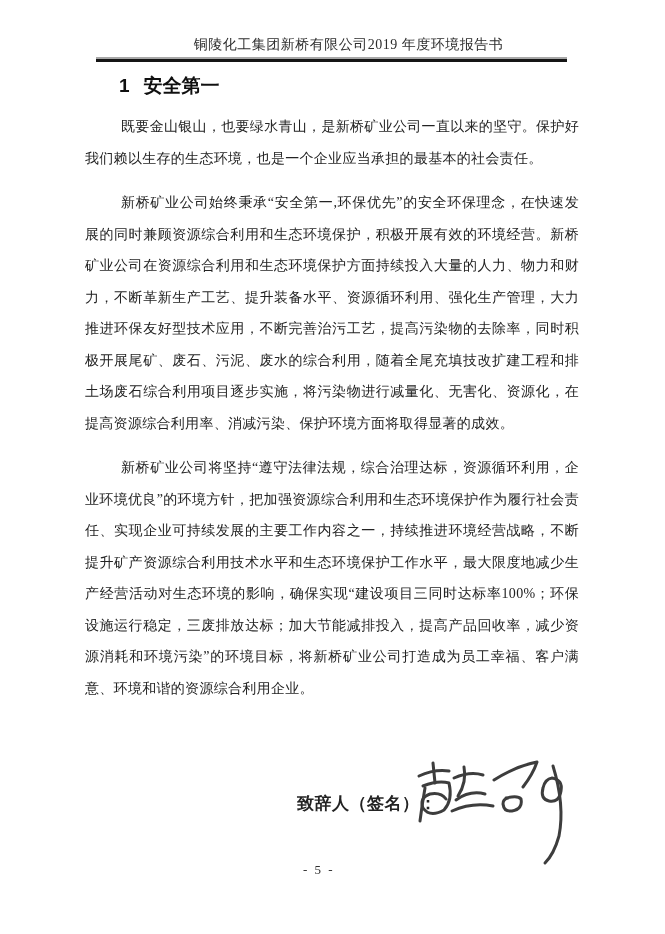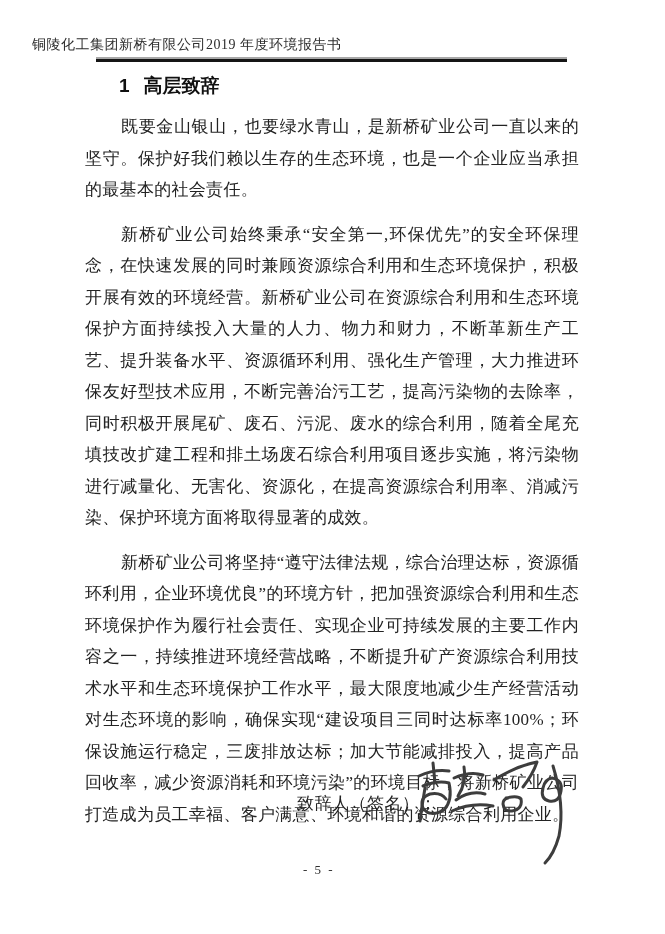--- a/index.html
+++ b/index.html
@@ -6,21 +6,21 @@
   .page{
     position:relative;
     width:665px;height:934px;
     background:#ffffff;
     overflow:hidden;
     font-family:"Liberation Serif","DejaVu Serif",serif;
     color:#222222;
   }
   .header-title{
     position:absolute;top:36px;left:0;right:0;
-    text-align:left;
+    text-align:center;
     font-size:14px;line-height:17px;
     color:#2d2d2d;letter-spacing:0.5px;margin-left:32px;
   }
   .header-rule{
     position:absolute;left:96px;top:57px;
     width:471px;height:5px;
     background:linear-gradient(to bottom,#a8a8a8 0,#a8a8a8 1.5px,#151515 1.5px,#151515 100%);
   }
   .content{
     position:absolute;left:85px;top:74px;width:494px;
@@ -29,32 +29,32 @@
     margin:0 0 0 34px;
     font-family:"Liberation Sans","DejaVu Sans",sans-serif;
     font-weight:bold;
     font-size:19px;line-height:24px;
     color:#101010;
   }
   .heading .sec-num{margin-right:14px;}
   .body-para{
     margin:13px 0 0 0;
     text-indent:36px;
-    font-size:17px;
+    font-size:14px;
     line-height:31.5px;
     text-align:justify;
     letter-spacing:0.3px;
     color:#232323;
   }
   .sig-row{
     position:absolute;left:0;top:750px;width:665px;height:120px;
   }
   .sig-label{
     position:absolute;left:297px;top:42px;
-    font-size:17px;color:#232323;letter-spacing:0.5px;
+    font-size:17px;color:#232323;letter-spacing:0.5px;font-weight:bold;
   }
   .sig-svg{
     position:absolute;left:406px;top:0;
   }
   .page-number{
     position:absolute;left:303px;top:862px;
     font-size:13px;color:#2d2d2d;letter-spacing:2px;
   }
 </style>
 </head>
@@ -62,21 +62,21 @@
 
 <div class="page">
 
   <div class="header-title">铜陵化工集团新桥有限公司2019 年度环境报告书</div>
 
   <div class="header-rule"></div>
 
   <div class="content">
 
     <h1 class="heading">
-      <span class="sec-num">1</span><span>高层致辞</span>
+      <span class="sec-num">1</span><span>安全第一</span>
     </h1>
 
     <p class="body-para">既要金山银山，也要绿水青山，是新桥矿业公司一直以来的坚守。保护好我们赖以生存的生态环境，也是一个企业应当承担的最基本的社会责任。</p>
 
     <p class="body-para">新桥矿业公司始终秉承“安全第一,环保优先”的安全环保理念，在快速发展的同时兼顾资源综合利用和生态环境保护，积极开展有效的环境经营。新桥矿业公司在资源综合利用和生态环境保护方面持续投入大量的人力、物力和财力，不断革新生产工艺、提升装备水平、资源循环利用、强化生产管理，大力推进环保友好型技术应用，不断完善治污工艺，提高污染物的去除率，同时积极开展尾矿、废石、污泥、废水的综合利用，随着全尾充填技改扩建工程和排土场废石综合利用项目逐步实施，将污染物进行减量化、无害化、资源化，在提高资源综合利用率、消减污染、保护环境方面将取得显著的成效。</p>
 
     <p class="body-para">新桥矿业公司将坚持“遵守法律法规，综合治理达标，资源循环利用，企业环境优良”的环境方针，把加强资源综合利用和生态环境保护作为履行社会责任、实现企业可持续发展的主要工作内容之一，持续推进环境经营战略，不断提升矿产资源综合利用技术水平和生态环境保护工作水平，最大限度地减少生产经营活动对生态环境的影响，确保实现“建设项目三同时达标率100%；环保设施运行稳定，三废排放达标；加大节能减排投入，提高产品回收率，减少资源消耗和环境污染”的环境目标，将新桥矿业公司打造成为员工幸福、客户满意、环境和谐的资源综合利用企业。</p>
 
   </div>
 

